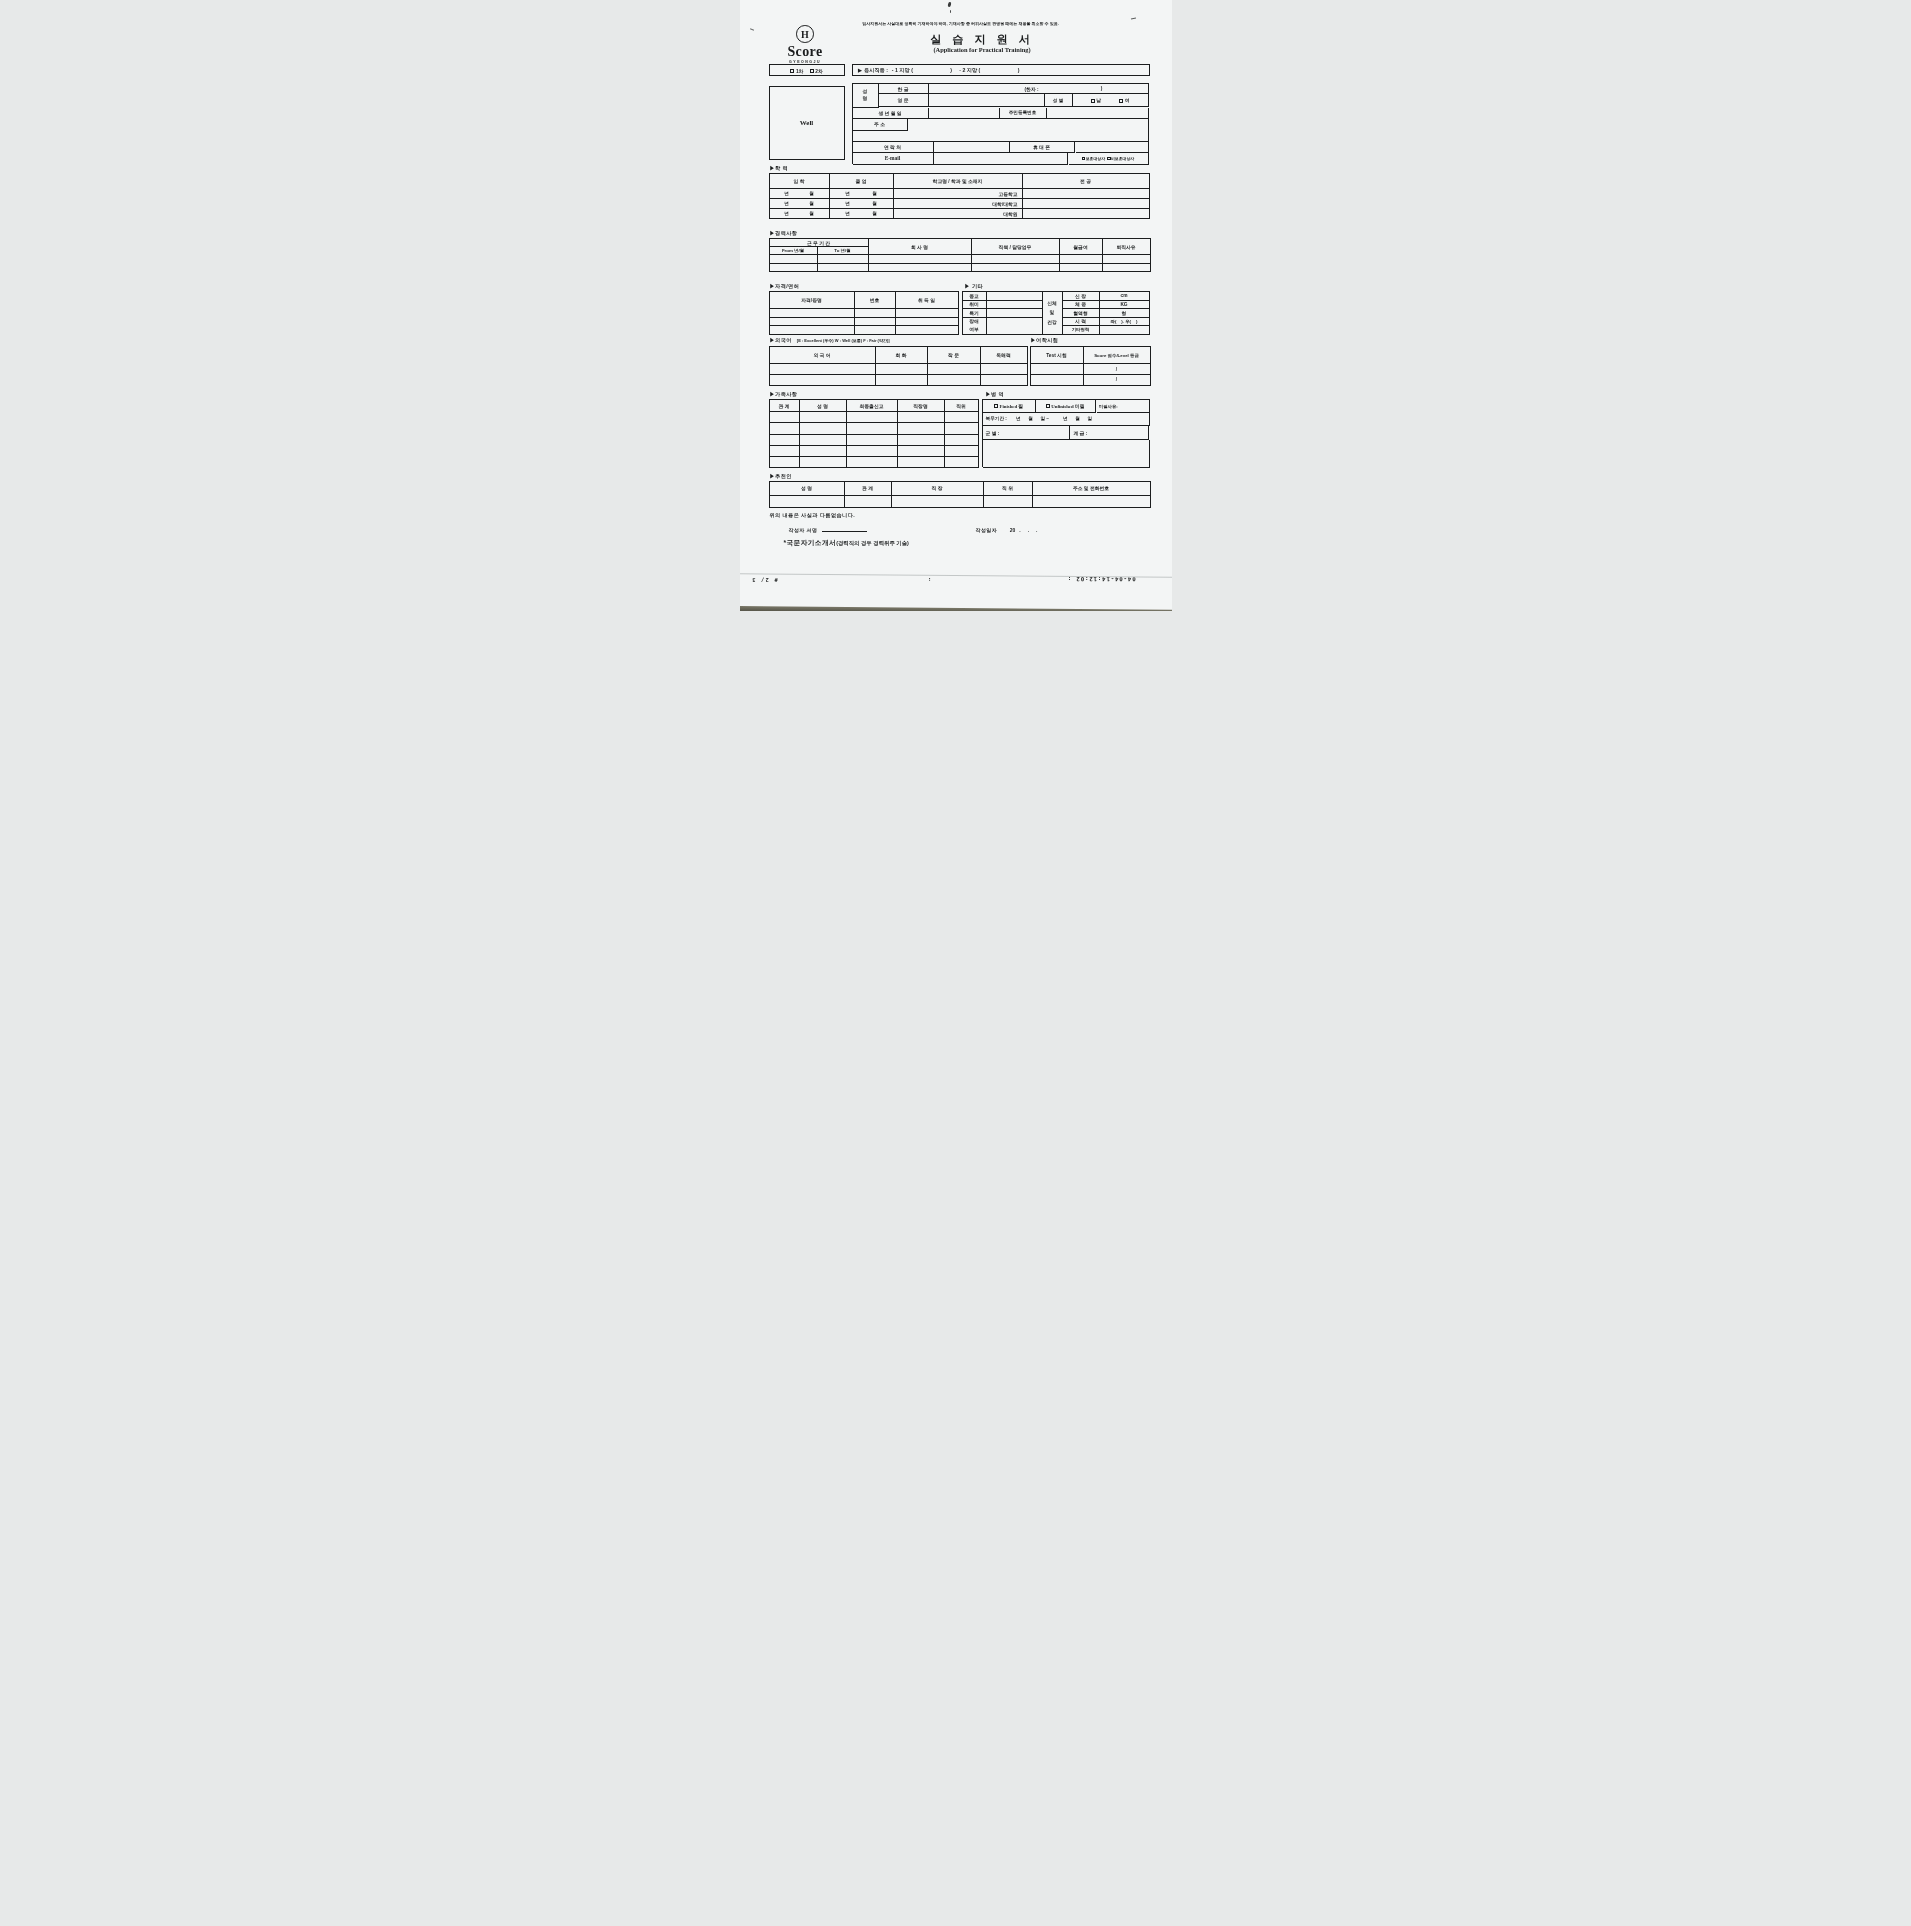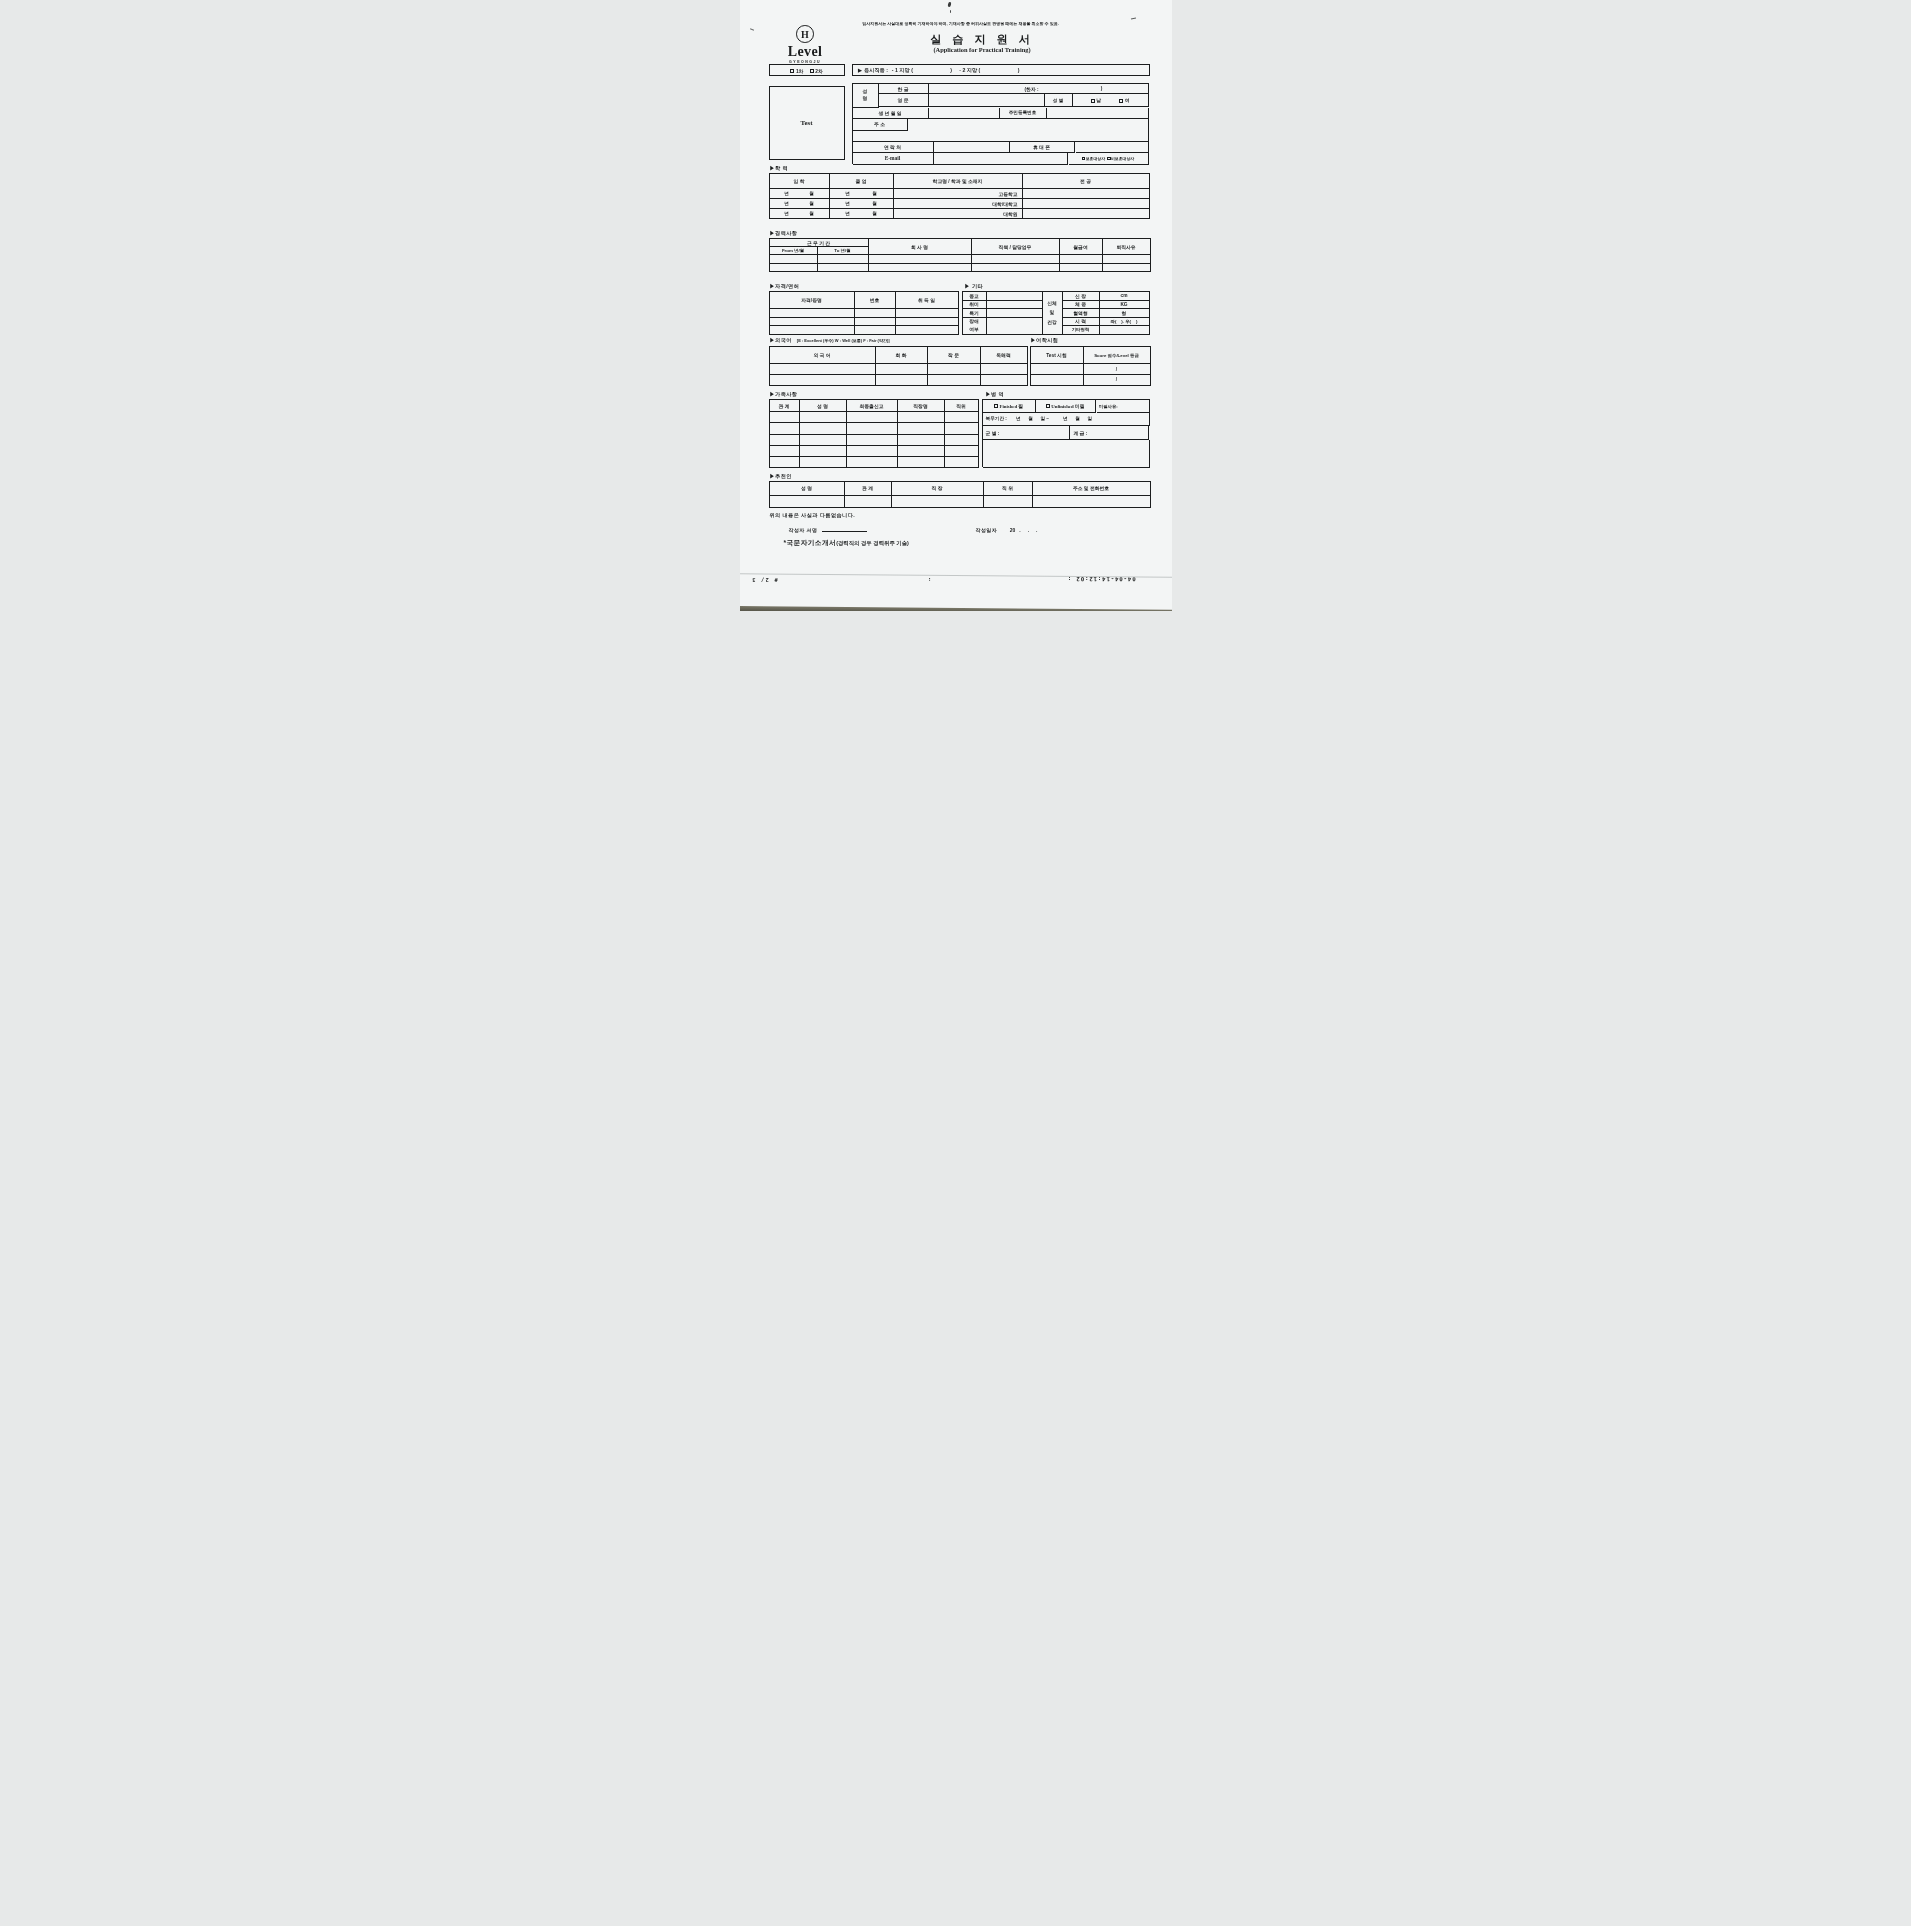--- a/index.html
+++ b/index.html
@@ -43,40 +43,40 @@
   <div class="abs" style="left:210px;top:10.4px;width:1.9px;height:3.1px;background:#4a4c4c;border-radius:50%;"></div>
   <div class="abs" style="left:391px;top:18px;width:5.4px;height:1.2px;background:#5a5c5c;transform:rotate(-10deg);"></div>
   <div class="abs" style="left:10.8px;top:28.5px;width:3.9px;height:1.2px;background:#6a6c6c;transform:rotate(20deg);"></div>
 
   <div class="abs b" style="left:69px;top:21px;width:304px;text-align:center;font-size:4px;letter-spacing:0px;">입사지원서는 사실대로 정확히 기재하여야 하며, 기재사항 중 허위사실도 판명될 때에는 채용을 취소할 수 있음.</div>
 
   <div class="abs" style="left:23px;top:25.4px;width:85px;text-align:center;">
     <div style="width:17.7px;height:17.7px;border:1.3px solid var(--ink);border-radius:50%;margin:0 auto;display:flex;align-items:center;justify-content:center;">
       <span class="serif b" style="font-size:10px;">H</span>
     </div>
-    <div class="serif b" style="font-size:14px;letter-spacing:0.4px;margin-top:0.8px;">Level</div>
+    <div class="serif b" style="font-size:14px;letter-spacing:0.4px;margin-top:0.8px;">Score</div>
     <div class="b" style="font-size:3.5px;letter-spacing:1.5px;margin-top:0.4px;">GYEONGJU</div>
   </div>
 
   <div class="abs b" style="left:127px;top:32px;width:231px;text-align:center;font-size:11.2px;letter-spacing:3.9px;">실 습 지 원 서</div>
   <div class="abs serif b" style="left:127px;top:46px;width:231px;text-align:center;font-size:6.4px;">(Application for Practical Training)</div>
 
   <div class="frame" style="left:29px;top:64px;width:76px;height:12px;display:flex;align-items:center;justify-content:center;gap:6.2px;">
     <span><span class="cb"></span><span class="b" style="font-size:4.8px;">1차</span></span>
     <span><span class="cb"></span><span class="b" style="font-size:4.8px;">2차</span></span>
   </div>
 
   <div class="frame" style="left:112px;top:64px;width:298px;height:12px;display:flex;align-items:center;padding-left:5.4px;">
     <span class="b" style="font-size:5px;margin-right:2.3px;">▶</span>
     <span class="b" style="font-size:5.2px;margin-right:3.9px;">응시직종 :</span>
     <span class="b pre" style="font-size:5.2px;">- 1 지망 (                          )     - 2 지망 (                          )</span>
   </div>
 
   <div class="abs" style="left:29px;top:86px;width:76px;height:74px;border:1px solid var(--ink);display:flex;align-items:center;justify-content:center;">
-    <span class="serif b" style="font-size:7px;">Test</span>
+    <span class="serif b" style="font-size:7px;">Well</span>
   </div>
 
   <div class="cellbox" style="left:112px;top:83px;width:297px;height:81px;">
     <div class="pc prewrap" style="left:0;top:0;width:26px;height:23.5px;line-height:1.6;">성
 명</div>
     <div class="pc" style="left:26px;top:0;width:50px;height:10.4px;">한  글</div>
     <div class="pc left" style="left:76px;top:0;width:220px;height:10.4px;padding-left:96px;">
       <span style="font-size:4.8px;">(한자 :</span>
       <span style="display:inline-block;width:62px;"></span>
       <span style="font-size:4.8px;">)</span>

